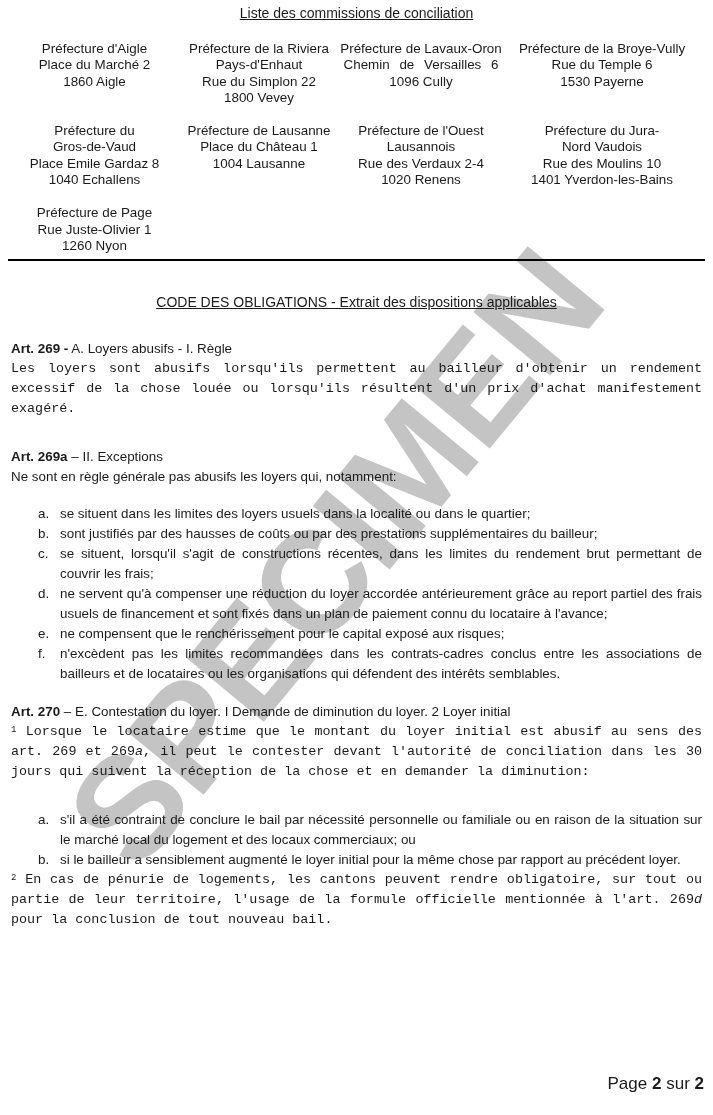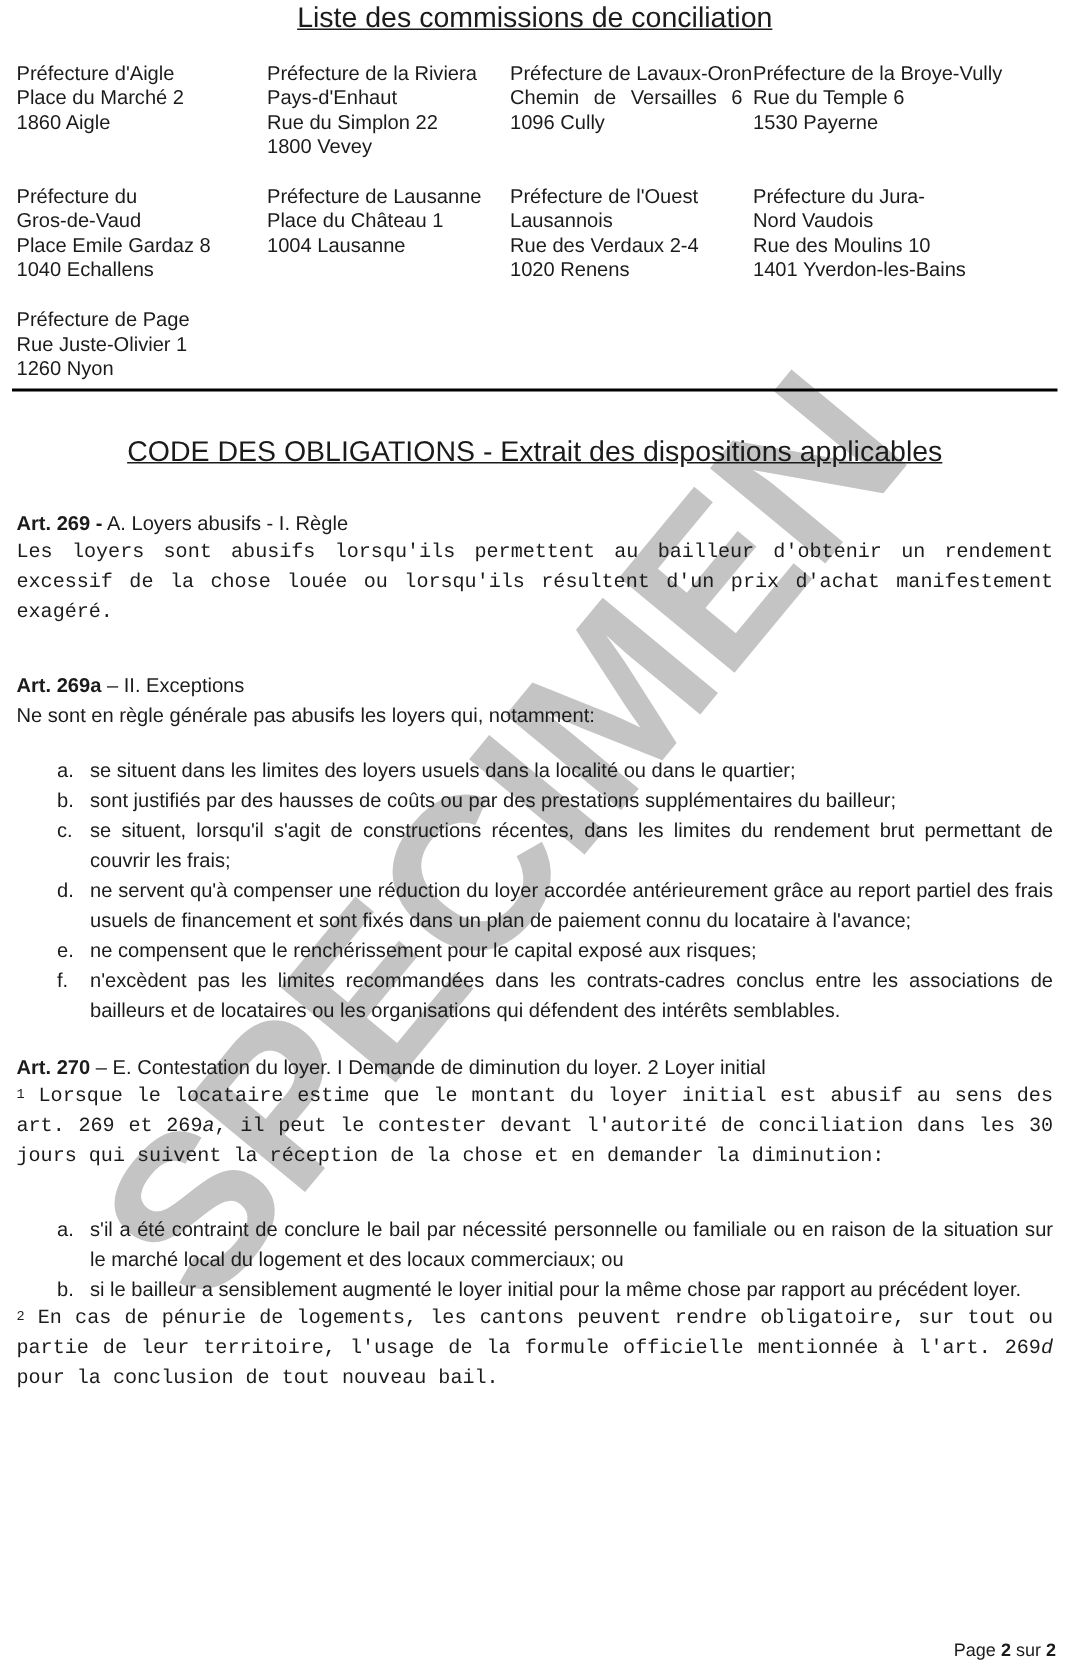--- a/index.html
+++ b/index.html
@@ -16,49 +16,49 @@
     transform:translate(-50%,-50%) rotate(-50.4deg);
     font-size:145px; font-weight:bold; letter-spacing:-2px;
     color:#c4c4c4; white-space:nowrap;
     z-index:0; user-select:none;
   }
   .content {
     position:relative; z-index:1;
     padding:4px 11px 0 11px;
     font-size:13.4px;
   }
-  .doc-title { text-align:center; font-size:19px; line-height:18px; margin:0; }
+  .doc-title { text-align:center; font-size:14px; line-height:18px; margin:0; }
   .doc-title .u { text-decoration:underline; }
   .grid {
     display:grid;
     grid-template-columns:167px 162px 162px 1fr;
     row-gap:17px;
     margin-top:19px;
     line-height:16.3px;
   }
-  .cell div { white-space:nowrap; }
+  .cell div { white-space:nowrap;text-align:center; }
   .cell .wspread { word-spacing:6px; }
   .rule { border:none; border-top:2px solid #000; margin:5px -3px 0 -3px; height:0; }
   .sect-title { margin-top:32px; }
   .art-head { margin:0; line-height:20px; }
   .mt16 { margin-top:28px; }
   .mt17 { margin-top:17px; }
   .mt18 { margin-top:18px; }
   .mt15 { margin-top:15px; }
   .b { font-weight:bold; }
   p.body { margin:0; line-height:20px; }
   .j { text-align:justify;font-family:Liberation Mono, monospace; }
   .olist { padding-left:27px; }
   .li { display:flex; line-height:20px; }
   .li .marker { flex:0 0 22px; width:22px; }
   .li .litext { flex:1; text-align:justify; }
   sup.fn { font-size:9px; vertical-align:top; position:relative; top:-2px; }
   .footer {
-    position:absolute; right:9px; bottom:8px; z-index:1;
-    font-size:12px;
+    position:absolute; right:9px; bottom:21px; z-index:1;
+    font-size:17px;
   }
 </style>
 </head>
 <body>
 
 <div class="watermark">SPECIMEN</div>
 
 <div class="content">
 
   <div class="doc-title">

